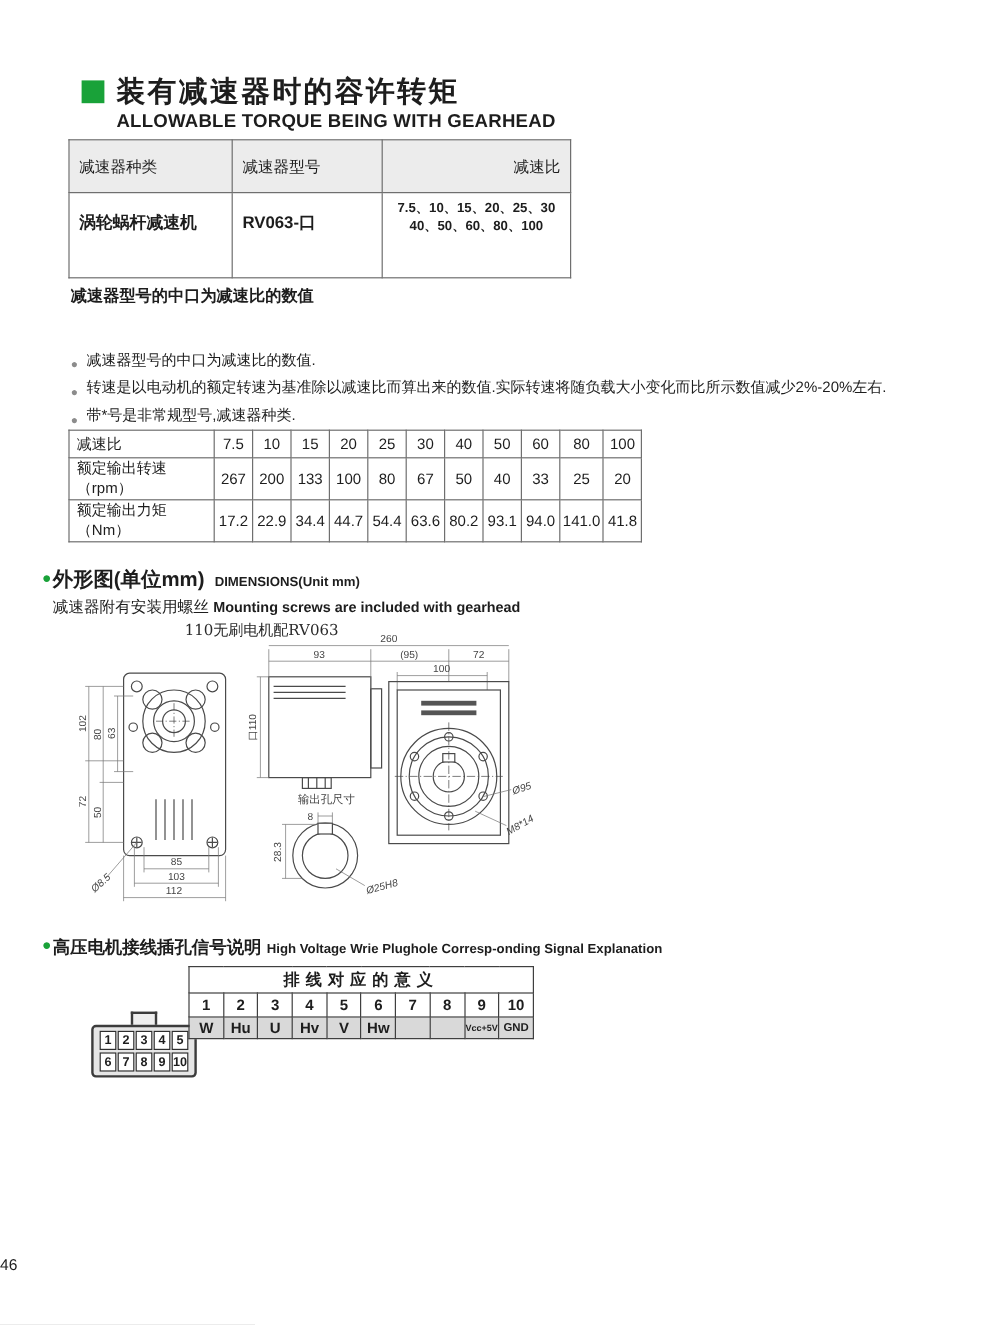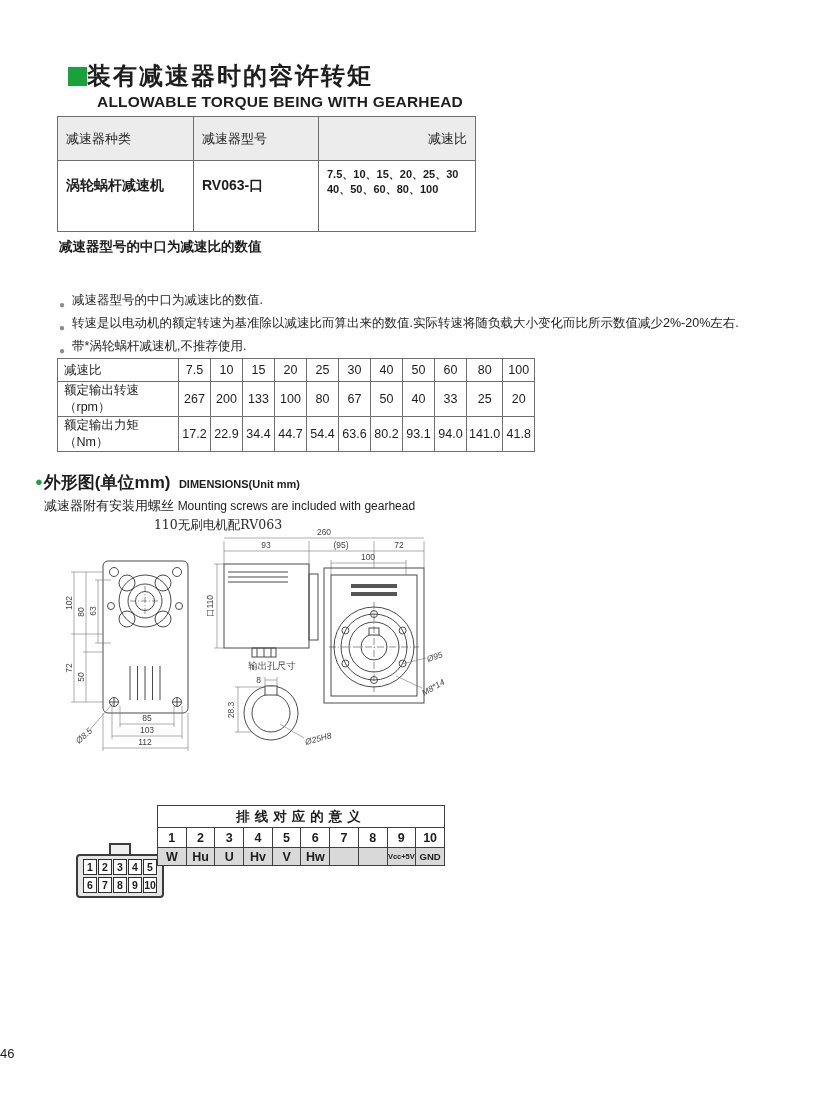--- a/index.html
+++ b/index.html
@@ -2,55 +2,55 @@
 <html style="--accent: #19a239;"><head>
 <meta charset="utf-8">
 <style>
   :root{ --accent:#19a239; --line:#6f6f6f; --ink:#1d1d1d; }
   *{ box-sizing:border-box; }
   body{ margin:0; background:#888; font-family:"Liberation Sans",sans-serif; color:var(--ink); }
   .page{ position:relative; width:820px; height:1104px; background:#fff; margin:0 auto; overflow:hidden; }
 
   
   .title-block{ position:absolute; left:68px; top:60px; }
-  .title-row{ display:flex; align-items:center; gap:0; }
+  .title-row{ display:flex; align-items:center; gap:10px; }
   .green-sq{ width:19px; height:19px; background:var(--accent); flex:0 0 auto; }
   .title-zh{ font-size:24px; font-weight:bold; letter-spacing:2px; }
   .title-en{ font-size:15.5px; font-weight:bold; margin-left:29px; margin-top:1px; letter-spacing:.2px; }
 
   
   table{ border-collapse:collapse; }
   .t1{ position:absolute; left:57px; top:116px; width:418px; table-layout:fixed; }
   .t1 td{ border:1.5px solid var(--line); vertical-align:top; padding:6px 8px; }
   .t1 .hd{ background:#ececec; height:44px; font-size:13px; vertical-align:middle; }
   .t1 .body-row td{ height:71px; }
   .t1 .c-type{ width:136px; } .t1 .c-model{ width:125px; } .t1 .c-ratio{ width:157px; }
   .t1 .r{ text-align:right; }
   .t1 .bold14{ font-size:14px; font-weight:bold; padding-top:16px; }
-  .t1 .ratio-cell{ font-size:11px; font-weight:bold; text-align:left; line-height:15px; }
+  .t1 .ratio-cell{ font-size:11px; font-weight:bold; text-align:center; line-height:15px; }
   .t1-note{ position:absolute; left:59px; top:238px; font-size:13.5px; font-weight:bold; }
 
   
   .notes{ position:absolute; left:59px; top:291px; font-size:12.5px; line-height:19px; width:720px; }
   .note-item{ display:flex; align-items:flex-start; }
   .note-bullet{ color:#8c8c8c; font-size:10px; margin:4px 7px 0 0; flex:0 0 auto; }
 
   
   .t2{ position:absolute; left:57px; top:358px; table-layout:fixed; font-size:12.5px; }
   .t2 td{ border:1.2px solid var(--line); height:23px; text-align:center; padding:0 2px; }
   .t2 .lbl{ width:121px; text-align:left; padding-left:6px; }
   .t2 .v{ width:32px; }
 
   
   .dim-head{ position:absolute; left:35px; top:471px; }
   .gdot{ color:var(--accent); font-size:13px; vertical-align:2px; margin-right:1px; }
   .dim-zh{ font-size:17px; font-weight:bold; }
   .dim-en{ font-size:11px; font-weight:bold; margin-left:4px; }
   .dim-sub{ margin:3px 0 0 9px; font-size:13px; }
-  .dim-sub .en{ font-size:12px; font-weight:normal; }
+  .dim-sub .en{ font-size:12px; font-weight:bold; }
 
   
   .drawing{ position:absolute; left:66px; top:516px; }
   .drawing svg text{ font-family:"Liberation Sans",sans-serif; fill:#454545; }
   .dwg-title{ font-family:"DejaVu Serif",serif !important; font-size:12.5px; fill:#2a2a2a !important; }
   .dim-t{ font-size:8.5px; }
   .dim-i{ font-size:8.5px; font-style:italic; }
 
   
   .wire-head{ position:absolute; left:35px; top:780px; }
@@ -111,21 +111,21 @@
     <div class="note-item">
       <span class="note-bullet">●</span>
       <span>减速器型号的中口为减速比的数值.</span>
     </div>
     <div class="note-item">
       <span class="note-bullet">●</span>
       <span>转速是以电动机的额定转速为基准除以减速比而算出来的数值.实际转速将随负载大小变化而比所示数值减少2%-20%左右.</span>
     </div>
     <div class="note-item">
       <span class="note-bullet">●</span>
-      <span>带*涡轮蜗杆减速机,不推荐使用.</span>
+      <span>带*号是非常规型号,减速器种类.</span>
     </div>
   </div>
 
   <table class="t2">
     <tbody>
         <tr>
       <td class="lbl">减速比</td>
       <td class="v">7.5</td>
       <td class="v">10</td>
       <td class="v">15</td>
@@ -315,20 +315,24 @@
           <line x1="169" y1="171" x2="199" y2="171"></line>
           <line x1="169" y1="216" x2="186" y2="216"></line>
         <line x1="214" y1="208" x2="238" y2="222"></line>
       </g>
       <text class="dim-t" x="195" y="167" text-anchor="end">8</text>
       <text class="dim-t" transform="rotate(-90 168 194)" x="168" y="194" text-anchor="middle">28.3</text>
       <text class="dim-i" transform="rotate(-15 240 229)" x="240" y="229">Ø25H8</text>
     </svg>
   </div>
 
+  <div class="wire-head">
+    <span class="gdot">●</span><span class="wire-zh">高压电机接线插孔信号说明</span>
+    <span class="wire-en">High Voltage Wrie Plughole Corresp-onding Signal Explanation</span>
+  </div>
 
   <div class="connector">
     <div class="conn-tab"></div>
     <div class="conn-body">
       <div class="conn-row">
         <span class="conn-pin">1</span>
         <span class="conn-pin">2</span>
         <span class="conn-pin">3</span>
         <span class="conn-pin">4</span>
         <span class="conn-pin">5</span>

